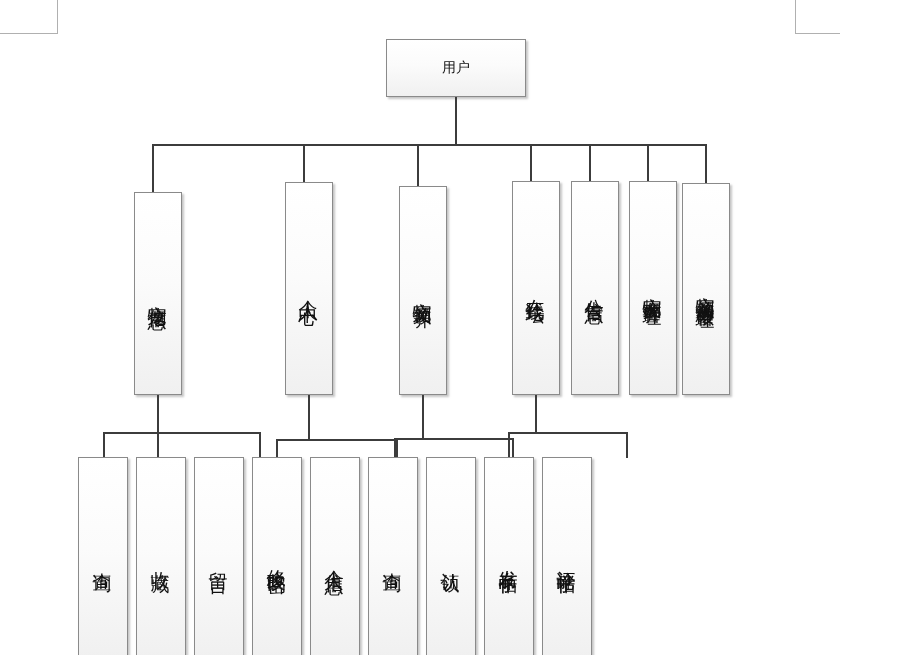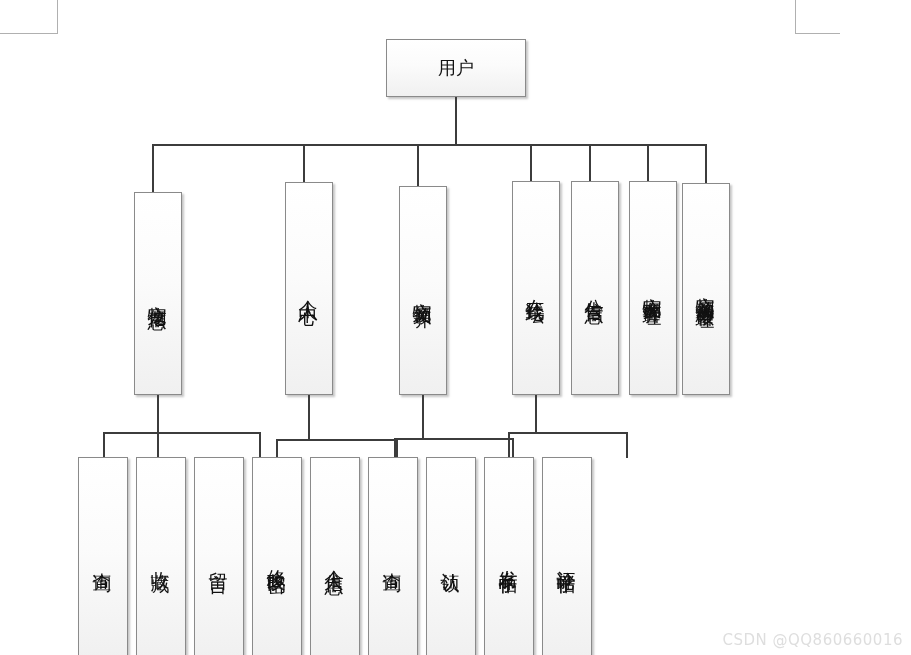--- a/index.html
+++ b/index.html
@@ -29,21 +29,21 @@
   .node{
     position:absolute;
     box-sizing:border-box;
     border:1px solid #8a8a8a;
     background:linear-gradient(to bottom,#ffffff 0%,#fbfbfb 45%,#f0f0f0 100%);
     box-shadow:2px 2px 2px rgba(150,150,150,0.55);
     display:flex;align-items:center;justify-content:center;
     color:#111;
   }
   .node.root{
-    font-size:18px;
+    font-size:14px;
     writing-mode:horizontal-tb;
   }
   .node .vlabel{
     writing-mode:vertical-rl;
     text-orientation:upright;
     letter-spacing:2px;
     line-height:1.06;
     font-size:19px;
     white-space:nowrap;
   }
@@ -151,15 +151,14 @@
   <div class="node lvl3" style="left:426px;top:457px;width:50px;height:204px;">
     <span class="vlabel">认领</span>
   </div>
   <div class="node lvl3" style="left:484px;top:457px;width:50px;height:204px;">
     <span class="vlabel">发布帖子</span>
   </div>
   <div class="node lvl3" style="left:542px;top:457px;width:50px;height:204px;">
     <span class="vlabel">评论帖子</span>
   </div>
 
-  <div class="watermark">CSDN @QQ860660016</div>
 
 </div>
 
 </body></html>

